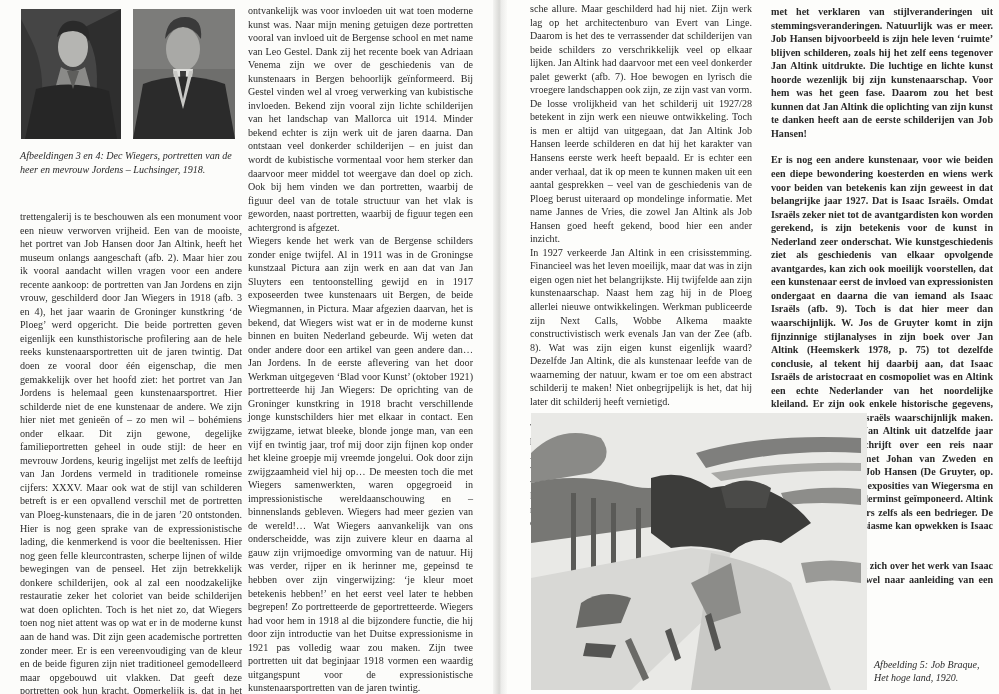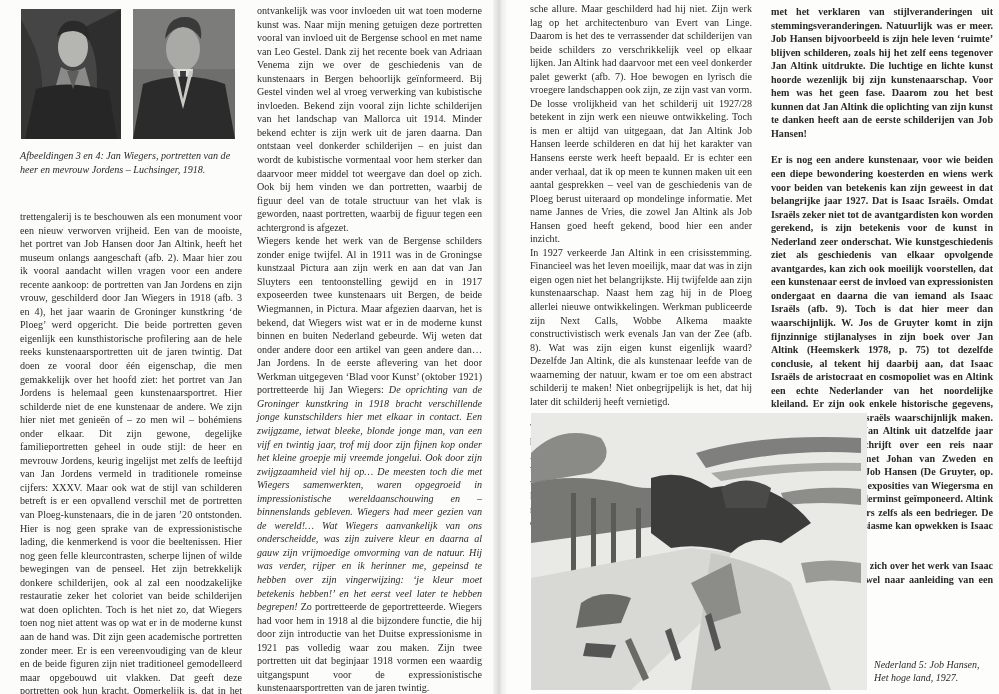--- a/index.html
+++ b/index.html
@@ -18,23 +18,23 @@
     position: absolute; left: 493px; top: 0; width: 14px; height: 694px;
     background: linear-gradient(90deg, #f4f4f2 0%, #d9d9d6 45%, #ececea 60%, #fafaf8 100%);
   }
   .col {
     position: absolute;
     font-size: 10.1px; line-height: 13.55px;
     text-align: justify; hyphens: manual;
   }
   .col p { margin: 0; text-indent: 0; }
   .col p + p.sp { margin-top: 13px; }
-  .col .it { font-style: italic; }
+  .col .it { }
   .col1 { left: 20px; top: 210px; width: 222px; }
-  .col2 { left: 257px; top: 4px; width: 225px; }
+  .col2 { left: 248px; top: 4px; width: 225px; }
   .col3 { left: 530px; top: 2px; width: 222px; }
   .col4 { left: 771px; top: 5px; width: 222px; font-weight: bold; }
 
   .photo {
     position: absolute; overflow: hidden;
     background: #3a3a3a;
   }
   .photo svg { display: block; width: 100%; height: 100%; }
   .portrait-woman { left: 21px; top: 9px; width: 100px; height: 130px; }
   .portrait-man { left: 133px; top: 9px; width: 102px; height: 130px; }
@@ -75,21 +75,21 @@
         <rect width="102" height="60" fill="#7c7c7a"></rect>
         <ellipse cx="50" cy="40" rx="17" ry="22" fill="#a9a9a6"></ellipse>
         <path d="M32 30 Q34 8 52 8 Q70 8 68 30 Q60 18 50 18 Q40 18 32 30 Z" fill="#3a3a3a"></path>
         <path d="M40 60 L60 60 L58 78 L42 78 Z" fill="#e0e0dd"></path>
         <path d="M47 62 L53 62 L52 100 L48 100 Z" fill="#3a3a3a"></path>
         <path d="M10 75 Q50 60 92 75 L102 130 L0 130 Z" fill="#2b2b2b"></path>
         <path d="M40 62 L50 100 L60 62 L56 62 L50 90 L44 62 Z" fill="#c9c9c6"></path>
       </svg>
     </div>
 
-    <div class="caption-top">Afbeeldingen 3 en 4: Jan Wiegers, portretten van de heer en mevrouw Jordens – Luchsinger, 1918.</div>
+    <div class="caption-top">Afbeeldingen 3 en 4: Dec Wiegers, portretten van de heer en mevrouw Jordens – Luchsinger, 1918.</div>
 
     <div class="col col1">
       <p>trettengalerij is te beschouwen als een monument voor een nieuw verworven vrijheid. Een van de mooiste, het portret van Job Hansen door Jan Altink, heeft het museum onlangs aangeschaft (afb. 2). Maar hier zou ik vooral aandacht willen vragen voor een andere recente aankoop: de portretten van Jan Jordens en zijn vrouw, geschilderd door Jan Wiegers in 1918 (afb. 3 en 4), het jaar waarin de Groninger kunstkring ‘de Ploeg’ werd opgericht. Die beide portretten geven eigenlijk een kunsthistorische profilering aan de hele reeks kunstenaarsportretten uit de jaren twintig. Dat doen ze vooral door één eigenschap, die men gemakkelijk over het hoofd ziet: het portret van Jan Jordens is helemaal geen kunstenaarsportret. Hier schilderde niet de ene kunstenaar de andere. We zijn hier niet met genieën of – zo men wil – bohémiens onder elkaar. Dit zijn gewone, degelijke familieportretten geheel in oude stijl: de heer en mevrouw Jordens, keurig ingelijst met zelfs de leeftijd van Jan Jordens vermeld in traditionele romeinse cijfers: XXXV. Maar ook wat de stijl van schilderen betreft is er een opvallend verschil met de portretten van Ploeg-kunstenaars, die in de jaren ’20 ontstonden. Hier is nog geen sprake van de expressionistische lading, die kenmerkend is voor die beeltenissen. Hier nog geen felle kleurcontrasten, scherpe lijnen of wilde bewegingen van de penseel. Het zijn betrekkelijk donkere schilderijen, ook al zal een noodzakelijke restauratie zeker het coloriet van beide schilderijen wat doen oplichten. Toch is het niet zo, dat Wiegers toen nog niet attent was op wat er in de moderne kunst aan de hand was. Dit zijn geen academische portretten zonder meer. Er is een vereenvoudiging van de kleur en de beide figuren zijn niet traditioneel gemodelleerd maar opgebouwd uit vlakken. Dat geeft deze portretten ook hun kracht. Opmerkelijk is, dat in het portret van de man de figuur duidelijk is afgezet tegen de achtergrond, terwijl Wiegers de figuur van de vrouw veel meer laat opgaan in de structuur die hij aan het beeldvlak geeft. Door die opbouw van het beeld uit vlakken ontstaat een reliëfachtige suggestie. Natuurlijk heeft een dergelijke manier van werken te maken met cubisme. Maar niet direct. De ‘beeldingenieurs’ van die tijd, zoals Picasso, Braque en Juan Gris, maakten in 1918 heel andere schilderijen, waarin het principe van beeldconstructie tot in uiterste konsekwentie werd doordacht. Hier is aan het cubisme alleen een manier van werken ontleend, waardoor traditionele portretten een zekere moderniteit krijgen. Toch toont Wiegers hier, dat hij toen al meer dan de andere Groninger kunstenaars van dat moment</p>
     </div>
 
     <div class="col col2">
       <p>ontvankelijk was voor invloeden uit wat toen moderne kunst was. Naar mijn mening getuigen deze portretten vooral van invloed uit de Bergense school en met name van Leo Gestel. Dank zij het recente boek van Adriaan Venema zijn we over de geschiedenis van de kunstenaars in Bergen behoorlijk geïnformeerd. Bij Gestel vinden wel al vroeg verwerking van kubistische invloeden. Bekend zijn vooral zijn lichte schilderijen van het landschap van Mallorca uit 1914. Minder bekend echter is zijn werk uit de jaren daarna. Dan ontstaan veel donkerder schilderijen – en juist dan wordt de kubistische vormentaal voor hem sterker dan daarvoor meer middel tot weergave dan doel op zich. Ook bij hem vinden we dan portretten, waarbij de figuur deel van de totale structuur van het vlak is geworden, naast portretten, waarbij de figuur tegen een achtergrond is afgezet.</p>
       <p><span>Wiegers kende het werk van de Bergense schilders zonder enige twijfel. Al in 1911 was in de Groningse kunstzaal Pictura aan zijn werk en aan dat van Jan Sluyters een tentoonstelling gewijd en in 1917 exposeerden twee kunstenaars uit Bergen, de beide Wiegmannen, in Pictura. Maar afgezien daarvan, het is bekend, dat Wiegers wist wat er in de moderne kunst binnen en buiten Nederland gebeurde. Wij weten dat onder andere door een artikel van geen andere dan… Jan Jordens. In de eerste aflevering van het door Werkman uitgegeven ‘Blad voor Kunst’ (oktober 1921) portretteerde hij Jan Wiegers: </span><span class="it">De oprichting van de Groninger kunstkring in 1918 bracht verschillende jonge kunstschilders hier met elkaar in contact. Een zwijgzame, ietwat bleeke, blonde jonge man, van een vijf en twintig jaar, trof mij door zijn fijnen kop onder het kleine groepje mij vreemde jongelui. Ook door zijn zwijgzaamheid viel hij op… De meesten toch die met Wiegers samenwerkten, waren opgegroeid in impressionistische wereldaanschouwing en – binnenslands gebleven. Wiegers had meer gezien van de wereld!… Wat Wiegers aanvankelijk van ons onderscheidde, was zijn zuivere kleur en daarna al gauw zijn vrijmoedige omvorming van de natuur. Hij was verder, rijper en ik herinner me, gepeinsd te hebben over zijn vingerwijzing: ‘je kleur moet betekenis hebben!’ en het eerst veel later te hebben begrepen!</span><span> Zo portretteerde de geportretteerde. Wiegers had voor hem in 1918 al die bijzondere functie, die hij door zijn introductie van het Duitse expressionisme in 1921 pas volledig waar zou maken. Zijn twee portretten uit dat beginjaar 1918 vormen een waardig uitgangspunt voor de expressionistische kunstenaarsportretten van de jaren twintig.</span></p>
 
     </div>
@@ -135,17 +135,17 @@
       <path d="M55 230 L85 232 L80 245 L52 243 Z" fill="#555553"></path>
       <path d="M160 170 L200 150 L210 200 L180 210 Z" fill="#8c8c89"></path>
       <path d="M270 150 Q300 145 330 150 L330 170 Q300 165 275 170 Z" fill="#9a9a97"></path>
       <path d="M140 215 L150 245 L144 248 L134 218 Z" fill="#555553"></path>
       <path d="M180 200 L190 235 L184 238 L174 203 Z" fill="#555553"></path>
       <path d="M100 225 L118 265 L112 268 L94 228 Z" fill="#6a6a67"></path>
     </svg>
   </div>
 
   <div class="caption-bottom">
-    <div>Nederland 5: Job Hansen,</div>
-    <div>Het hoge land, 1927.</div>
+    <div>Afbeelding 5: Job Braque,</div>
+    <div>Het hoge land, 1920.</div>
   </div>
 
 </div>
 
 </body></html>

